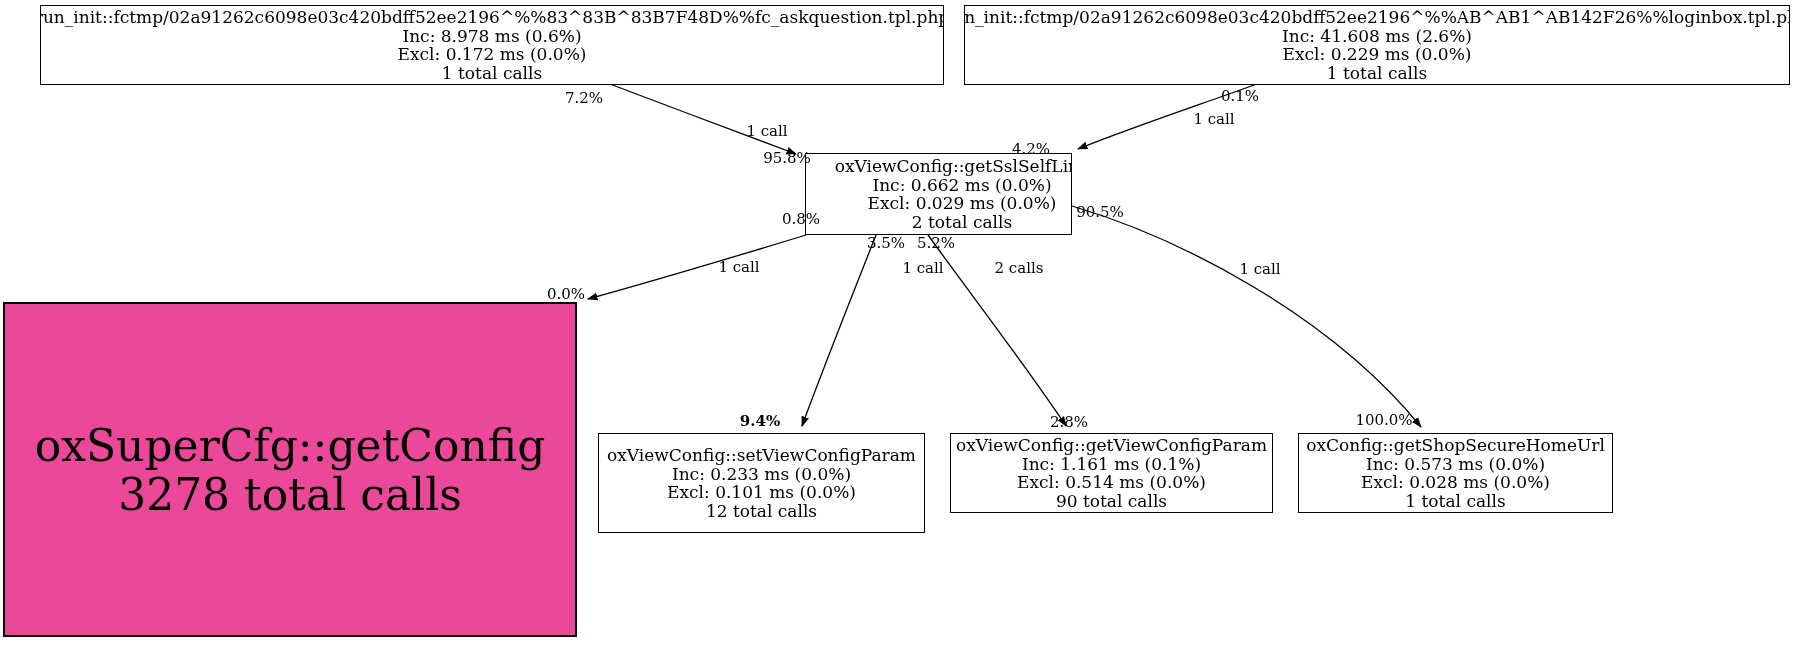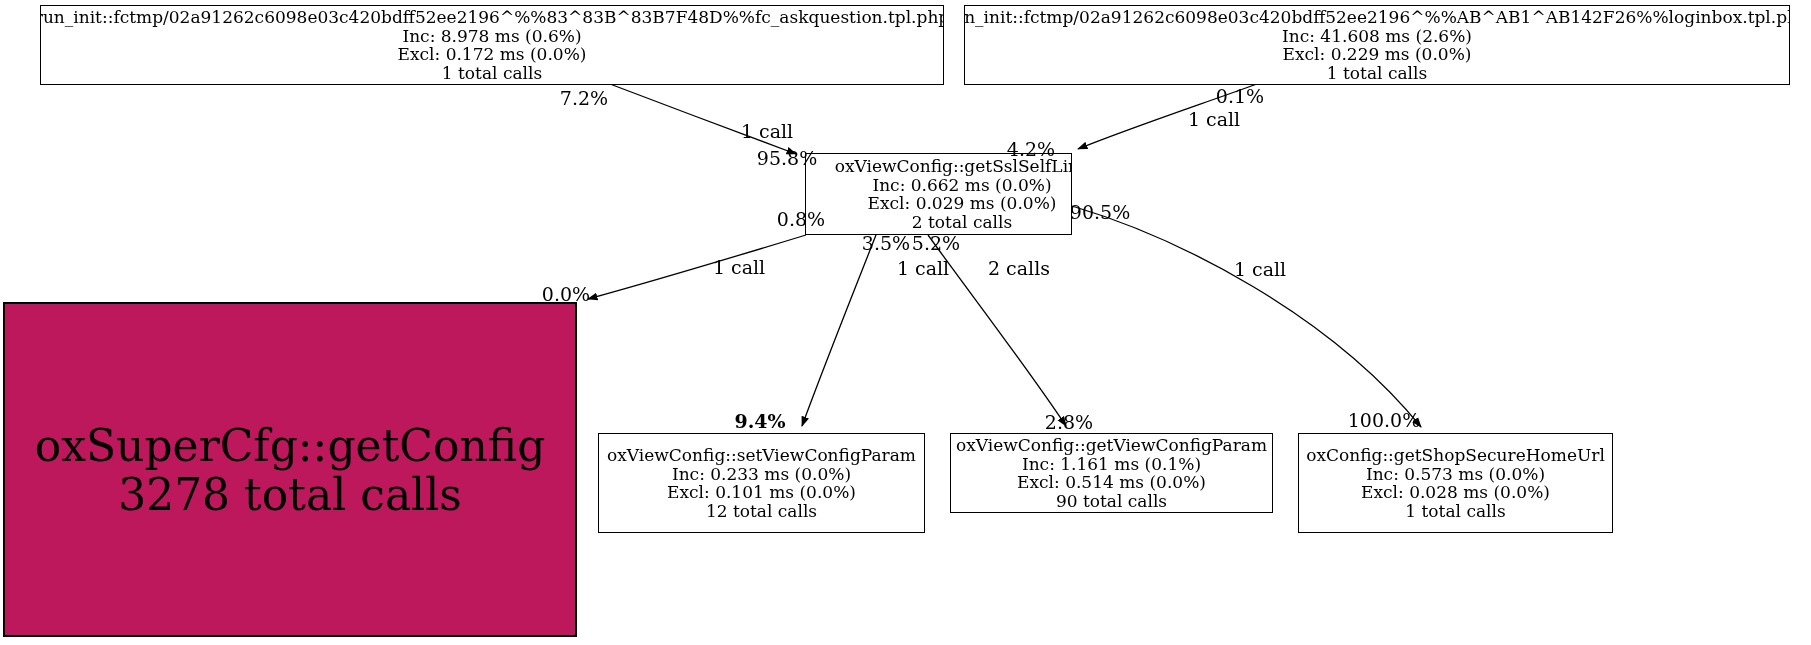--- a/index.html
+++ b/index.html
@@ -8,32 +8,32 @@
     font-family:"DejaVu Serif","Liberation Serif",serif;color:#000;
   }
   #edges{position:absolute;left:0;top:0;width:1811px;height:645px;}
   .node{
     position:absolute;box-sizing:border-box;border:1px solid #000;background:#fff;
     display:flex;flex-direction:column;justify-content:center;align-items:center;
     text-align:center;font-size:17px;line-height:18.5px;white-space:nowrap;overflow:hidden;
   }
   .node .nm{font-size:17px;}
   .node-hot{
-    background:#be185d;border:2px solid #000;
+    background:#ec4899;border:2px solid #000;
     font-size:44px;line-height:49px;
   }
   .n0{left:40px;top:5px;width:904px;height:80px;}
   .n1{left:964px;top:5px;width:826px;height:80px;}
   .n2{left:805px;top:153px;width:267px;height:82px;padding-left:47px;}
   .n3{left:3px;top:302px;width:574px;height:335px;}
   .n4{left:598px;top:433px;width:327px;height:100px;}
   .n5{left:950px;top:433px;width:323px;height:80px;}
-  .n6{left:1298px;top:433px;width:315px;height:100px;}
+  .n6{left:1298px;top:433px;width:315px;height:80px;}
   .elabel{
-    position:absolute;transform:translate(-50%,-50%);font-size:19px;line-height:20px;
+    position:absolute;transform:translate(-50%,-50%);font-size:15px;line-height:20px;
     white-space:nowrap;
   }
   .el0{left:584px;top:98px;}
   .el1{left:767px;top:131px;}
   .el2{left:787px;top:158px;}
   .el3{left:1240px;top:96px;}
   .el4{left:1214px;top:119px;}
   .el5{left:1031px;top:149px;}
   .el6{left:777px;top:219px;margin-left:24px;}
   .el7{left:739px;top:267px;}

